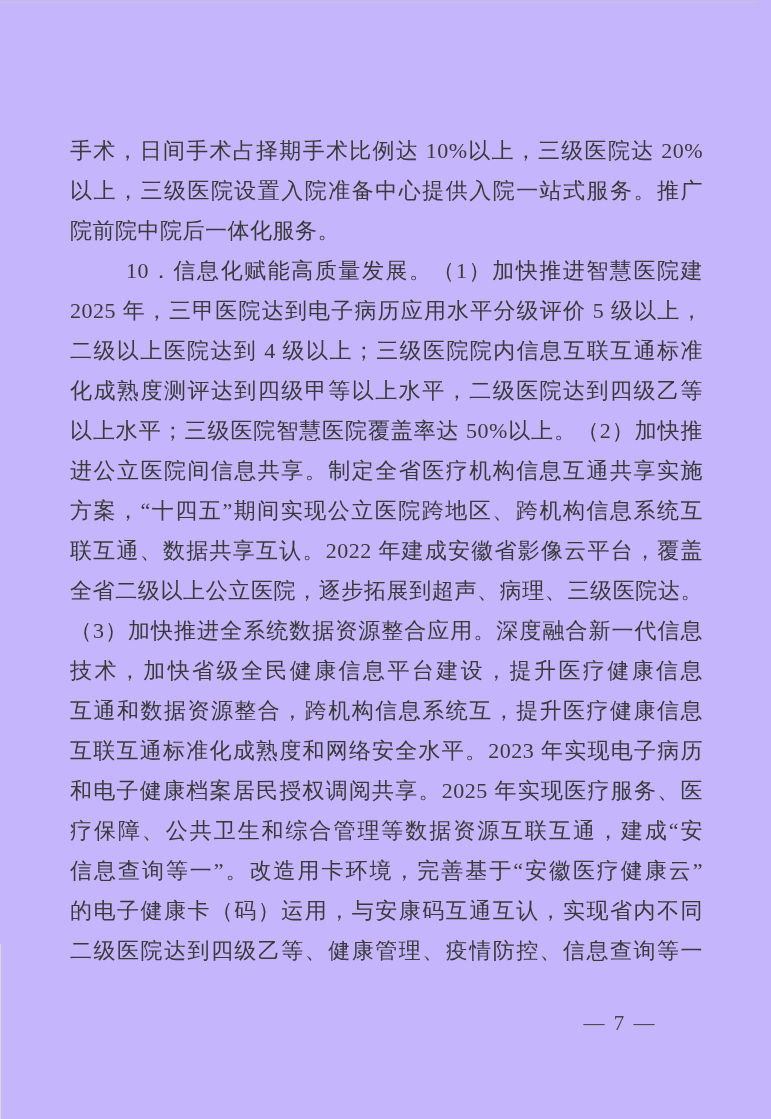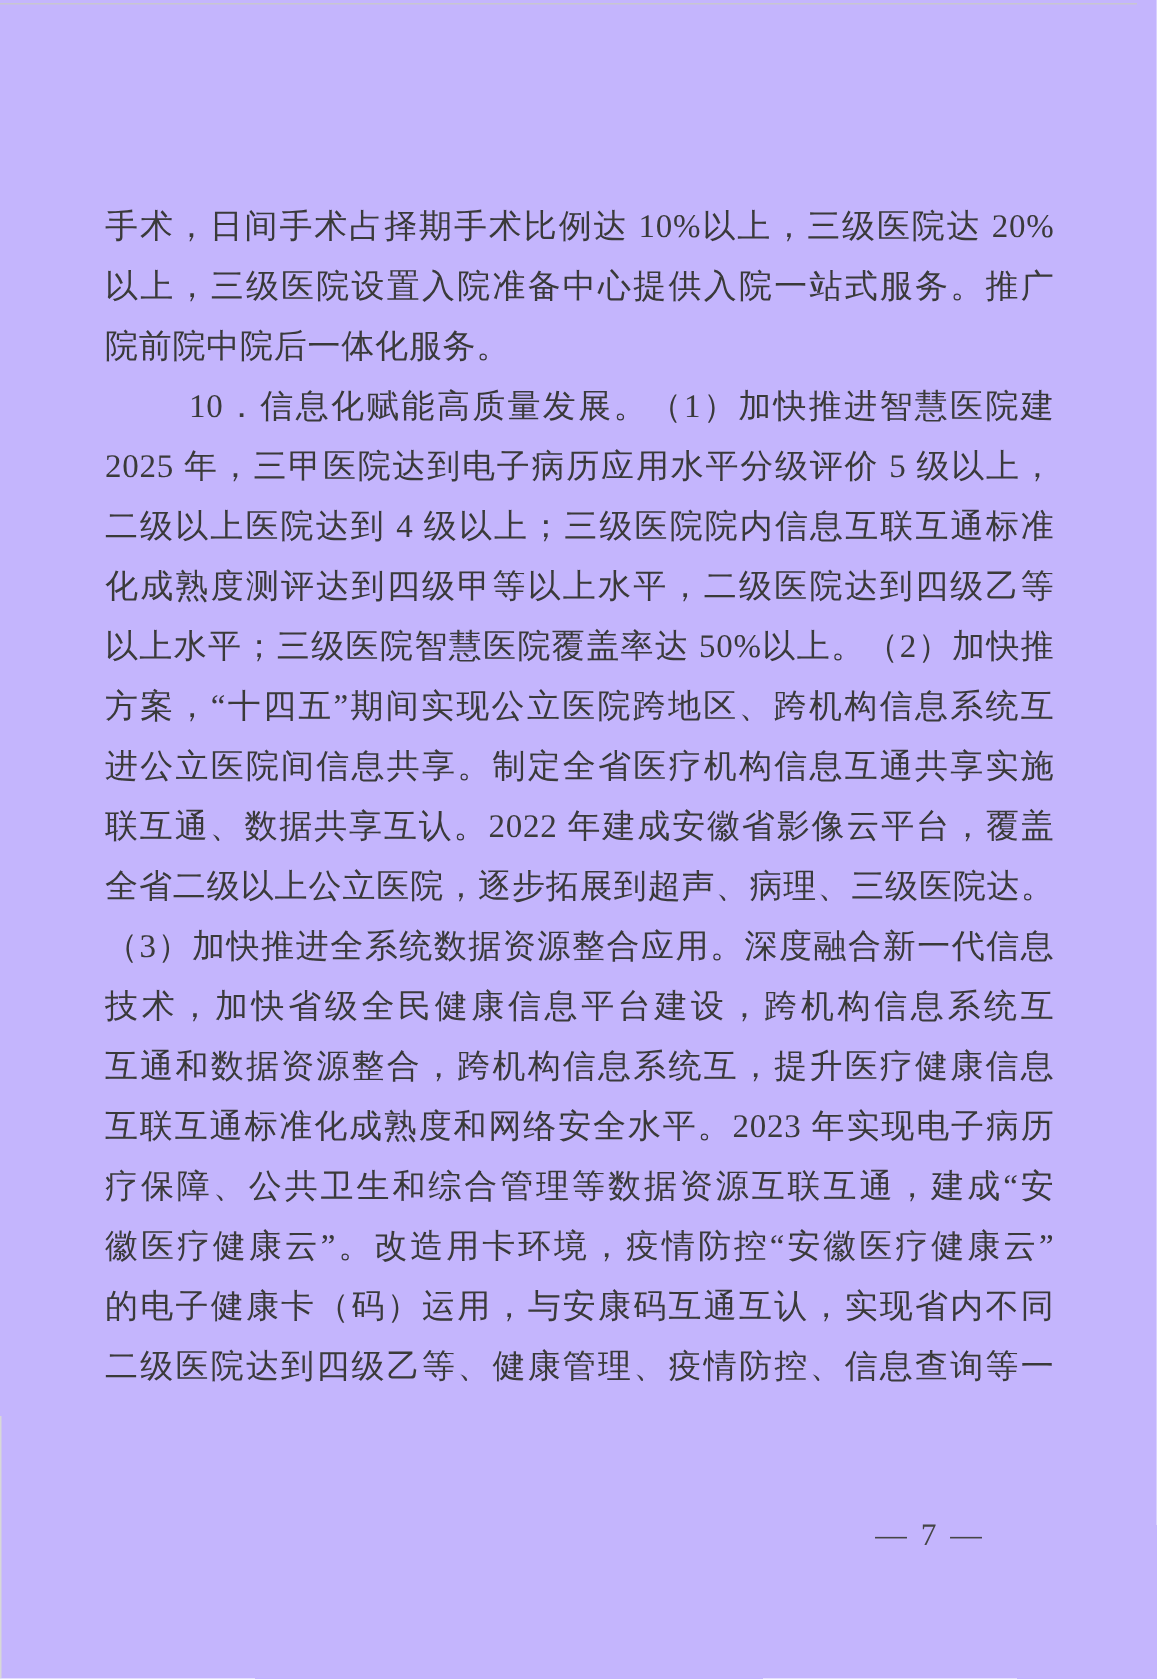--- a/index.html
+++ b/index.html
@@ -80,28 +80,29 @@
 
   <main class="text-block">
     <p class="line">手术，日间手术占择期手术比例达 10%以上，三级医院达 20%</p>
     <p class="line">以上，三级医院设置入院准备中心提供入院一站式服务。推广</p>
     <p class="line para-end">院前院中院后一体化服务。</p>
     <p class="line para-start">10．信息化赋能高质量发展。（1）加快推进智慧医院建设。</p>
     <p class="line">2025 年，三甲医院达到电子病历应用水平分级评价 5 级以上，</p>
     <p class="line">二级以上医院达到 4 级以上；三级医院院内信息互联互通标准</p>
     <p class="line">化成熟度测评达到四级甲等以上水平，二级医院达到四级乙等</p>
     <p class="line">以上水平；三级医院智慧医院覆盖率达 50%以上。（2）加快推</p>
+    <p class="line">进公立医院间信息共享。制定全省医疗机构信息互通共享实施</p>
     <p class="line">方案，“十四五”期间实现公立医院跨地区、跨机构信息系统互</p>
-    <p class="line">进公立医院间信息共享。制定全省医疗机构信息互通共享实施</p>
     <p class="line">联互通、数据共享互认。2022 年建成安徽省影像云平台，覆盖</p>
     <p class="line">全省二级以上公立医院，逐步拓展到超声、病理、三级医院达。</p>
     <p class="line">（3）加快推进全系统数据资源整合应用。深度融合新一代信息</p>
-    <p class="line">技术，加快省级全民健康信息平台建设，跨机构信息系统互</p>
+    <p class="line">技术，加快省级全民健康信息平台建设，提升医疗健康信息</p>
     <p class="line">互通和数据资源整合，跨机构信息系统互，提升医疗健康信息</p>
     <p class="line">互联互通标准化成熟度和网络安全水平。2023 年实现电子病历</p>
+    <p class="line">和电子健康档案居民授权调阅共享。2025 年实现医疗服务、医</p>
     <p class="line">疗保障、公共卫生和综合管理等数据资源互联互通，建成“安</p>
-    <p class="line">徽医疗健康云”。改造用卡环境，疫情防控“安徽医疗健康云”</p>
+    <p class="line">信息查询等一”。改造用卡环境，完善基于“安徽医疗健康云”</p>
     <p class="line">的电子健康卡（码）运用，与安康码互通互认，实现省内不同</p>
     <p class="line">二级医院达到四级乙等、健康管理、疫情防控、信息查询等一</p>
   </main>
 
   <div class="page-number">— 7 —</div>
 </div>
 
 </body></html>

